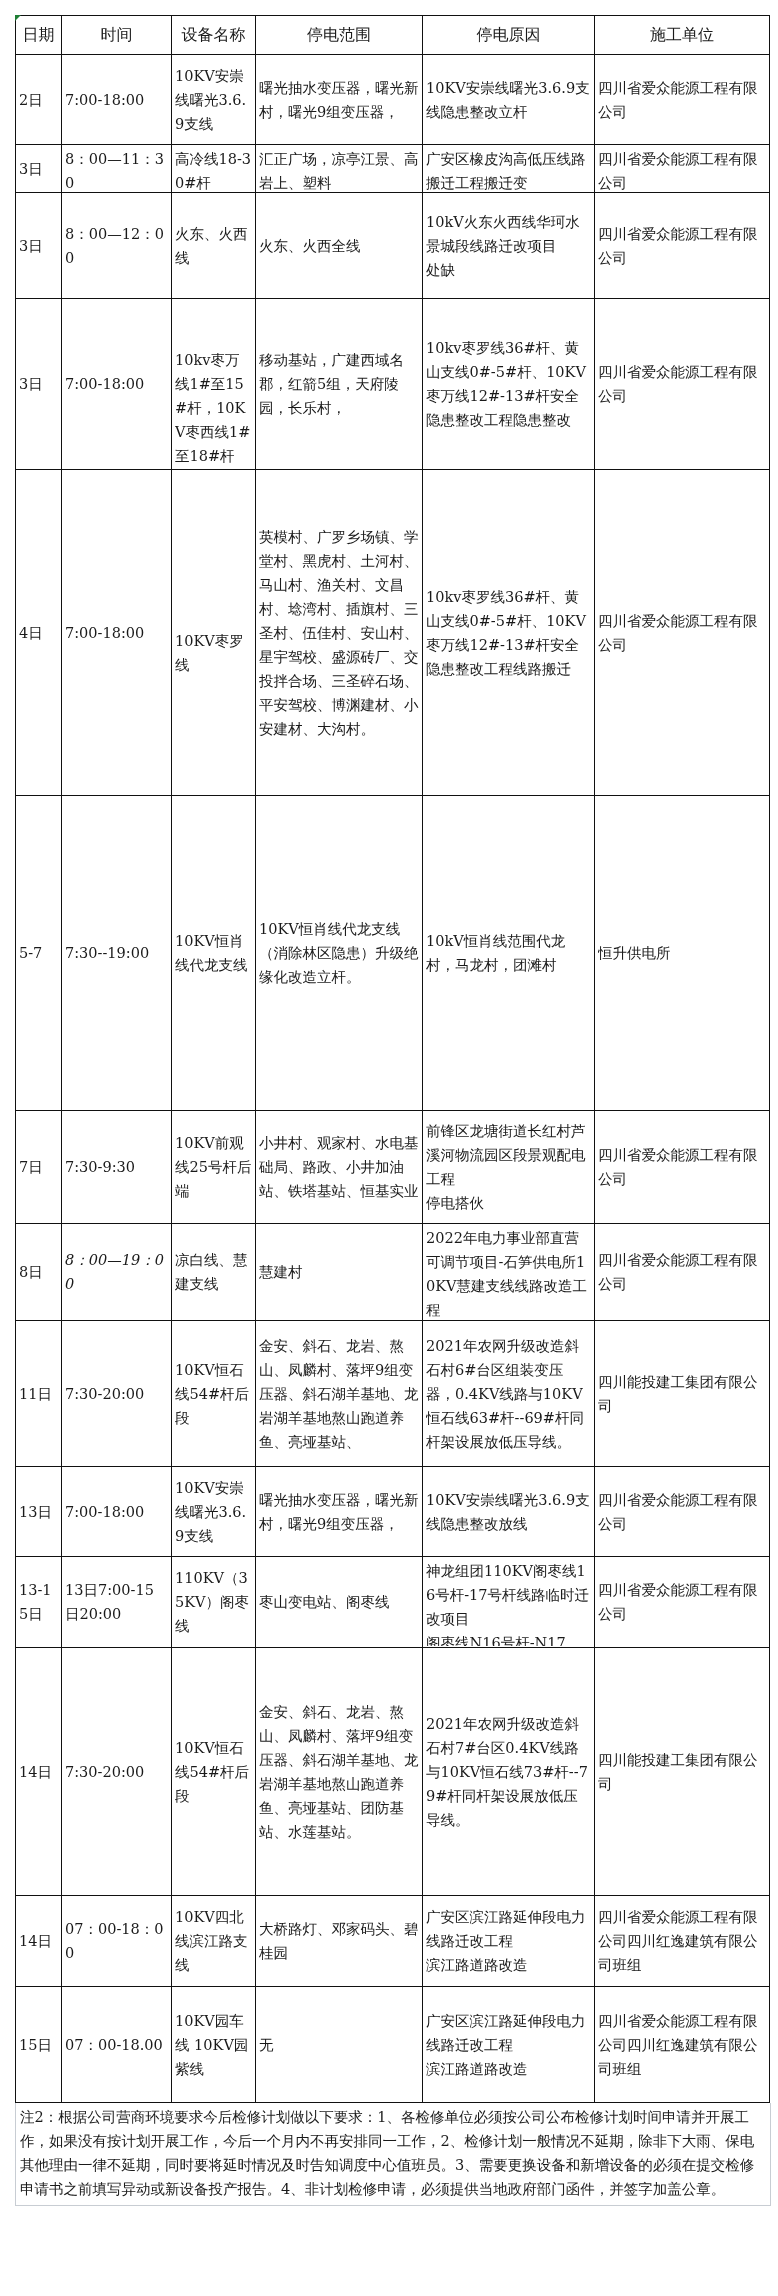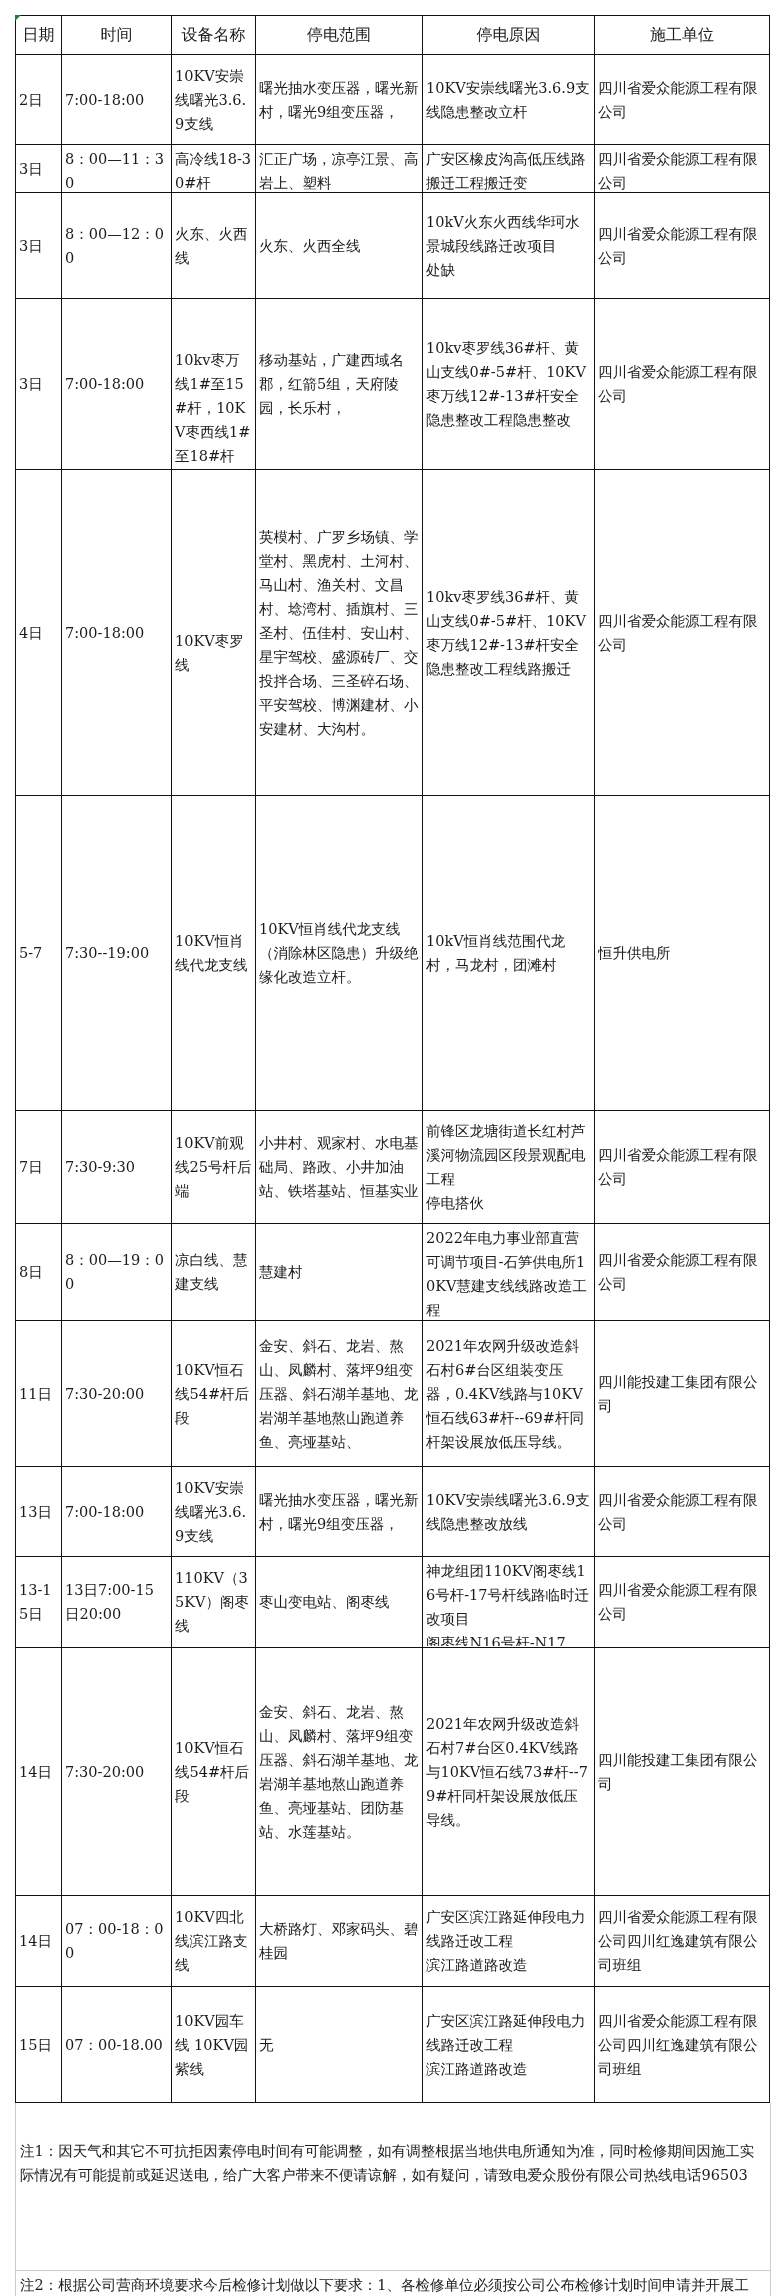--- a/index.html
+++ b/index.html
@@ -100,21 +100,21 @@
           <td><div class="cell-clip" style="max-height: 109px;">7日</div></td>
           <td><div class="cell-clip" style="max-height: 109px;">7:30-9:30</div></td>
           <td><div class="cell-clip" style="max-height: 109px;">10KV前观线25号杆后端</div></td>
           <td><div class="cell-clip" style="max-height: 109px;">小井村、观家村、水电基础局、路政、小井加油站、铁塔基站、恒基实业</div></td>
           <td><div class="cell-clip" style="max-height: 109px;">前锋区龙塘街道长红村芦溪河物流园区段景观配电工程
 停电搭伙</div></td>
           <td><div class="cell-clip" style="max-height: 109px;">四川省爱众能源工程有限公司</div></td>
         </tr>
         <tr style="height: 97px;">
           <td><div class="cell-clip" style="max-height: 93px;">8日</div></td>
-          <td><div class="cell-clip" style="max-height: 93px;">8：00—19：00</div></td>
+          <td><div class="cell-clip" style="max-height: 93px; font-style: italic;">8：00—19：00</div></td>
           <td><div class="cell-clip" style="max-height: 93px;">凉白线、慧建支线</div></td>
           <td><div class="cell-clip" style="max-height: 93px;">慧建村</div></td>
           <td><div class="cell-clip" style="max-height: 93px;">2022年电力事业部直营可调节项目-石笋供电所10KV慧建支线线路改造工程</div></td>
           <td><div class="cell-clip" style="max-height: 93px;">四川省爱众能源工程有限公司</div></td>
         </tr>
         <tr style="height: 146px;">
           <td><div class="cell-clip" style="max-height: 142px;">11日</div></td>
           <td><div class="cell-clip" style="max-height: 142px;">7:30-20:00</div></td>
           <td><div class="cell-clip" style="max-height: 142px;">10KV恒石线54#杆后段</div></td>
           <td><div class="cell-clip" style="max-height: 142px;">金安、斜石、龙岩、熬山、凤麟村、落坪9组变压器、斜石湖羊基地、龙岩湖羊基地熬山跑道养鱼、亮垭基站、</div></td>
@@ -161,16 +161,15 @@
           <td><div class="cell-clip" style="max-height: 112px;">10KV园车线 10KV园紫线</div></td>
           <td><div class="cell-clip" style="max-height: 112px;">无</div></td>
           <td><div class="cell-clip" style="max-height: 112px;">广安区滨江路延伸段电力线路迁改工程
 滨江路道路改造</div></td>
           <td><div class="cell-clip" style="max-height: 112px;">四川省爱众能源工程有限公司四川红逸建筑有限公司班组</div></td>
         </tr>
       </tbody>
   </table>
 
   <div class="notes">
-    <div class="note1">注1：因天气和其它不可抗拒因素停电时间有可能调整，如有调整根据当地供电所通知为准，同时检修期间因施工实际情况有可能提前或延迟送电，给广大客户带来不便请谅解，如有疑问，请致电爱众股份有限公司热线电话96503</div>
     <div class="note2">注2：根据公司营商环境要求今后检修计划做以下要求：1、各检修单位必须按公司公布检修计划时间申请并开展工作，如果没有按计划开展工作，今后一个月内不再安排同一工作，2、检修计划一般情况不延期，除非下大雨、保电其他理由一律不延期，同时要将延时情况及时告知调度中心值班员。3、需要更换设备和新增设备的必须在提交检修申请书之前填写异动或新设备投产报告。4、非计划检修申请，必须提供当地政府部门函件，并签字加盖公章。</div>
   </div>
 </div>
 
 </body></html>

